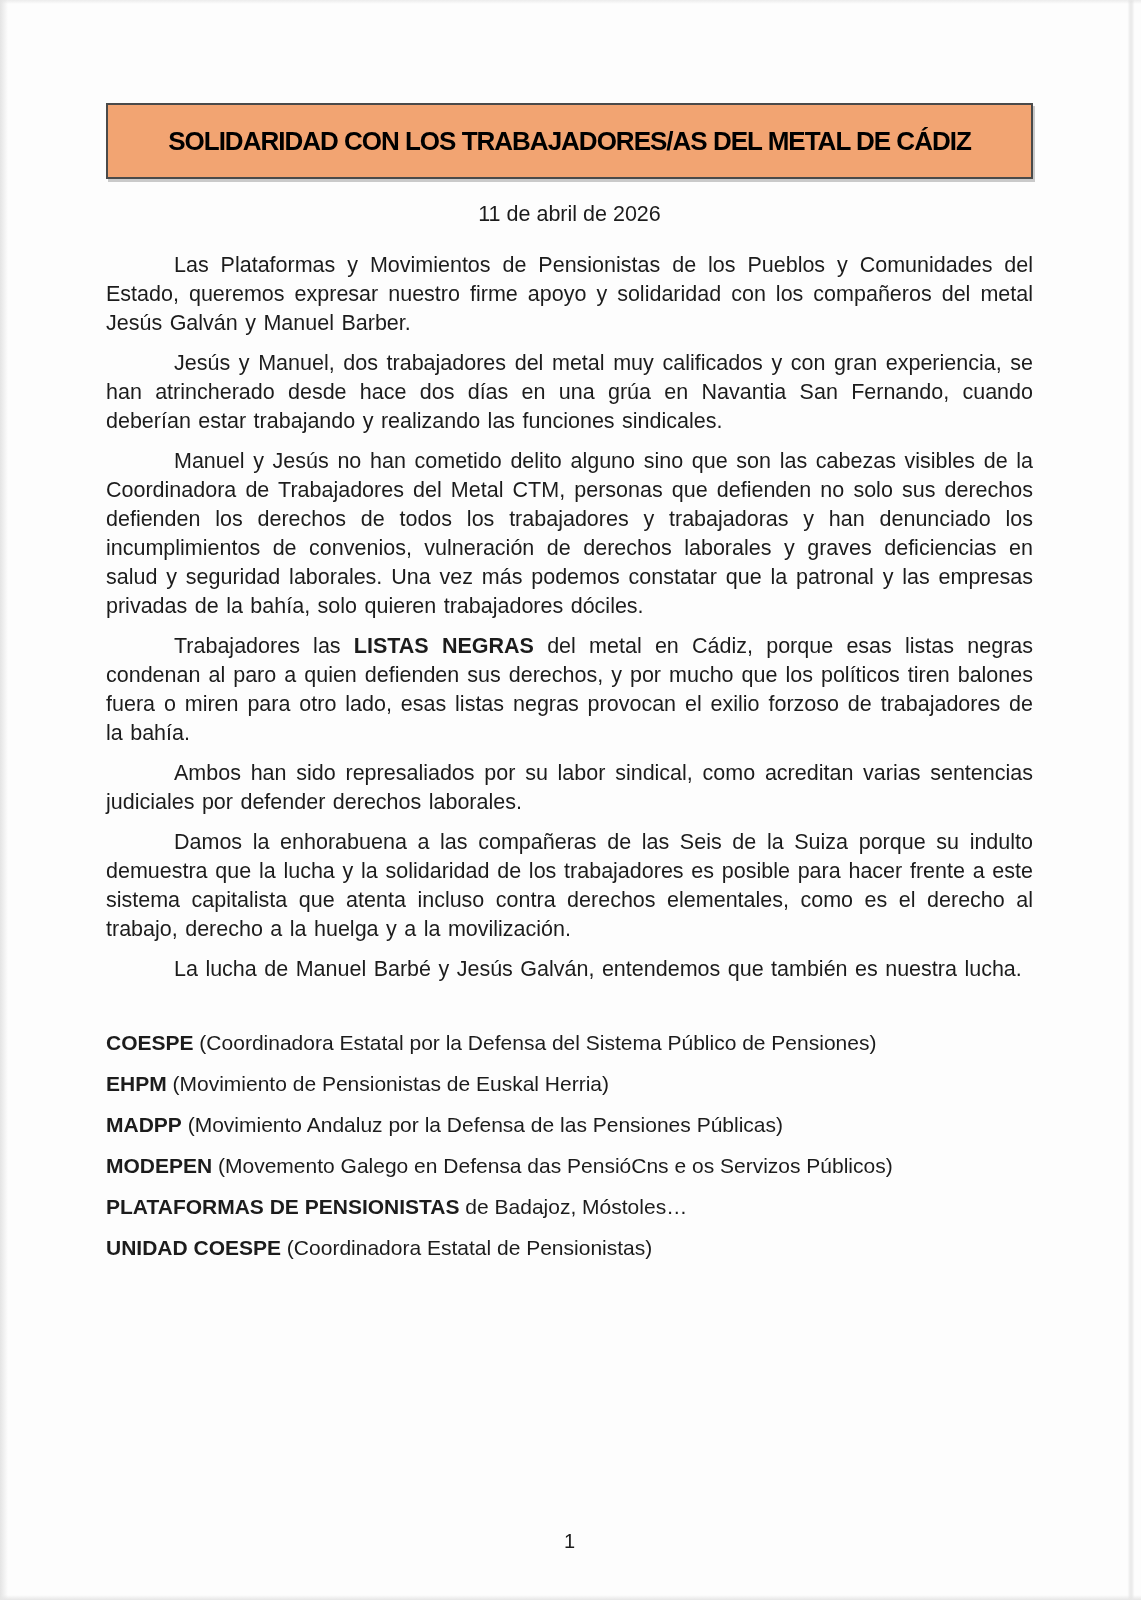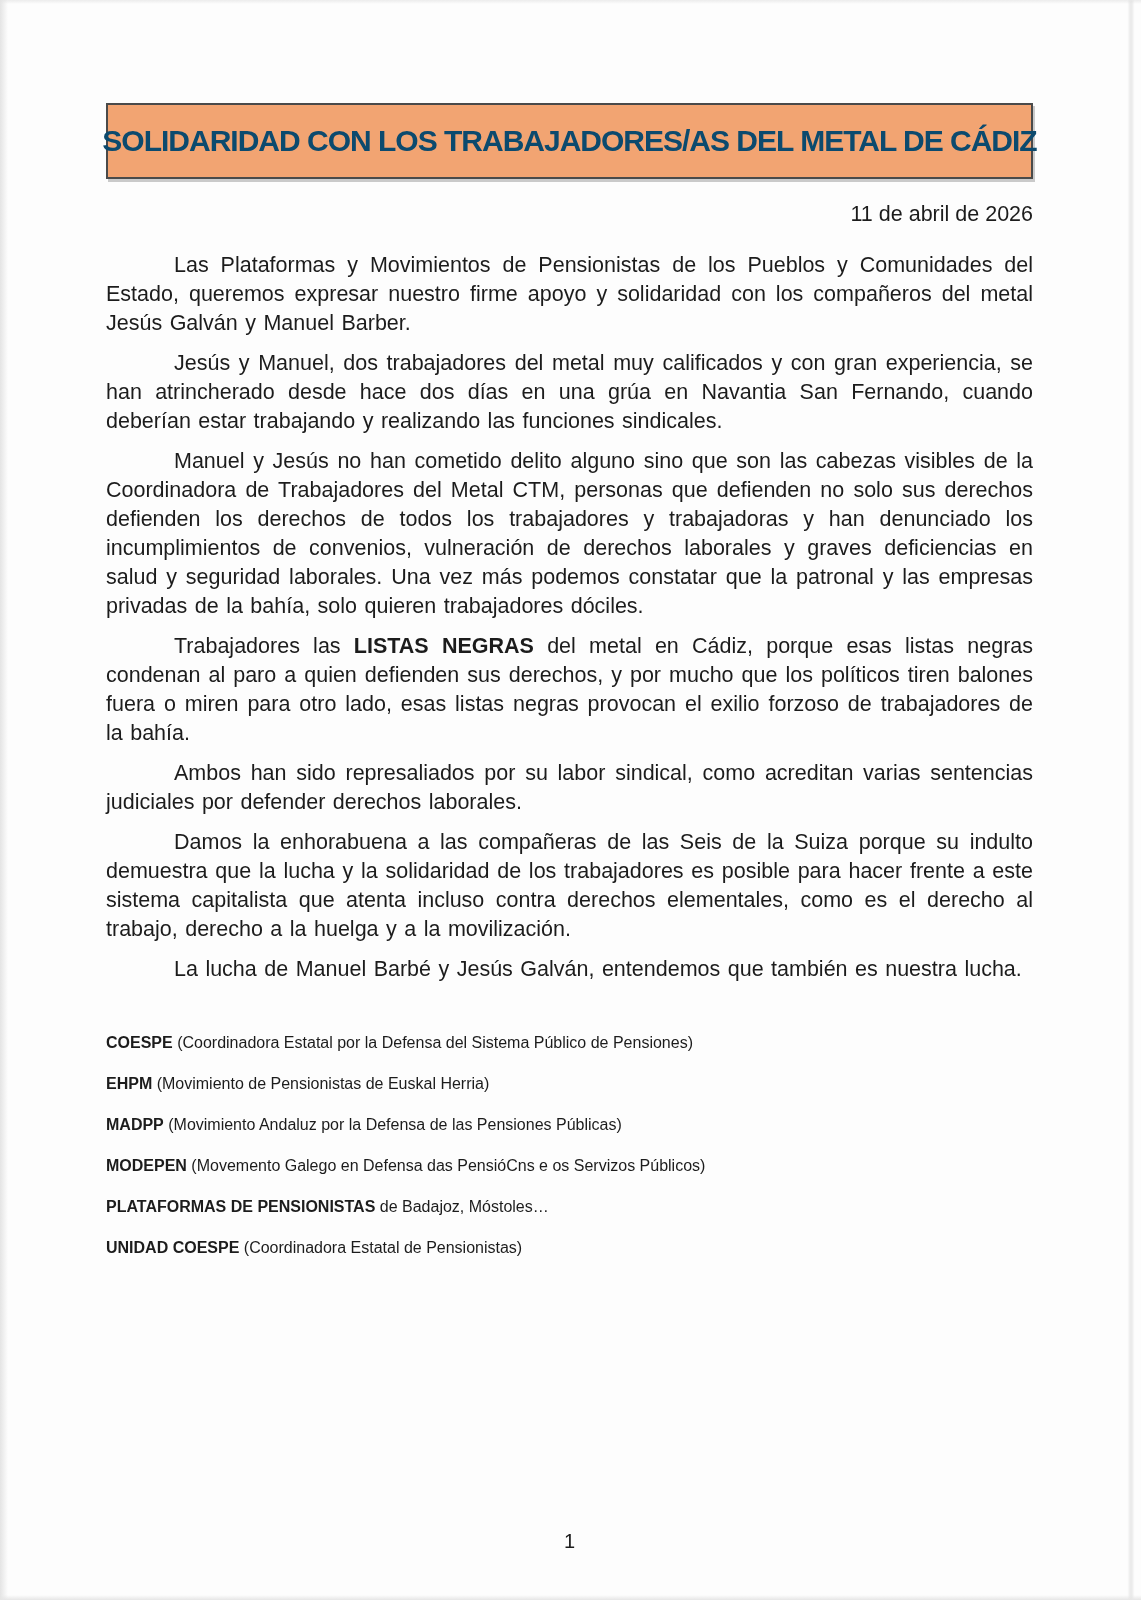--- a/index.html
+++ b/index.html
@@ -47,30 +47,30 @@
     height: 76px;
     background: var(--title-fill, #f2a472);
     border: 2px solid var(--title-border, #4a4a4a);
     box-shadow: 2px 3px 0 rgba(125,125,125,0.4);
     display: flex;
     align-items: center;
     justify-content: center;
   }
   .title-banner h1 {
     margin: 0;
-    font-size: 30px;
+    font-size: 26px;
     font-weight: bold;
     letter-spacing: -1px;
     white-space: nowrap;
-    color: #0c4a6e;
+    color: #000000;
   }
 
   .doc-date {
     margin-top: 20px;
-    text-align: right;
+    text-align: center;
     font-size: 21.5px;
     line-height: 30px;
   }
 
   .body-text {
     margin-top: 22px;
   }
   .body-text p {
     margin: 0 0 11px 0;
     font-size: 21.5px;
@@ -86,21 +86,21 @@
     text-align: center;
     font-size: 28px;
     font-weight: bold;
     letter-spacing: -0.3px;
   }
 
   .orgs {
     margin-top: 46px;
   }
   .org {
-    font-size: 16px;
+    font-size: 21px;
     line-height: 26px;
     margin-bottom: 15px;
   }
   .org .org-name { font-weight: bold; }
 
   .page-number {
     position: absolute;
     top: 1530px;
     left: 106px;
     width: 927px;

